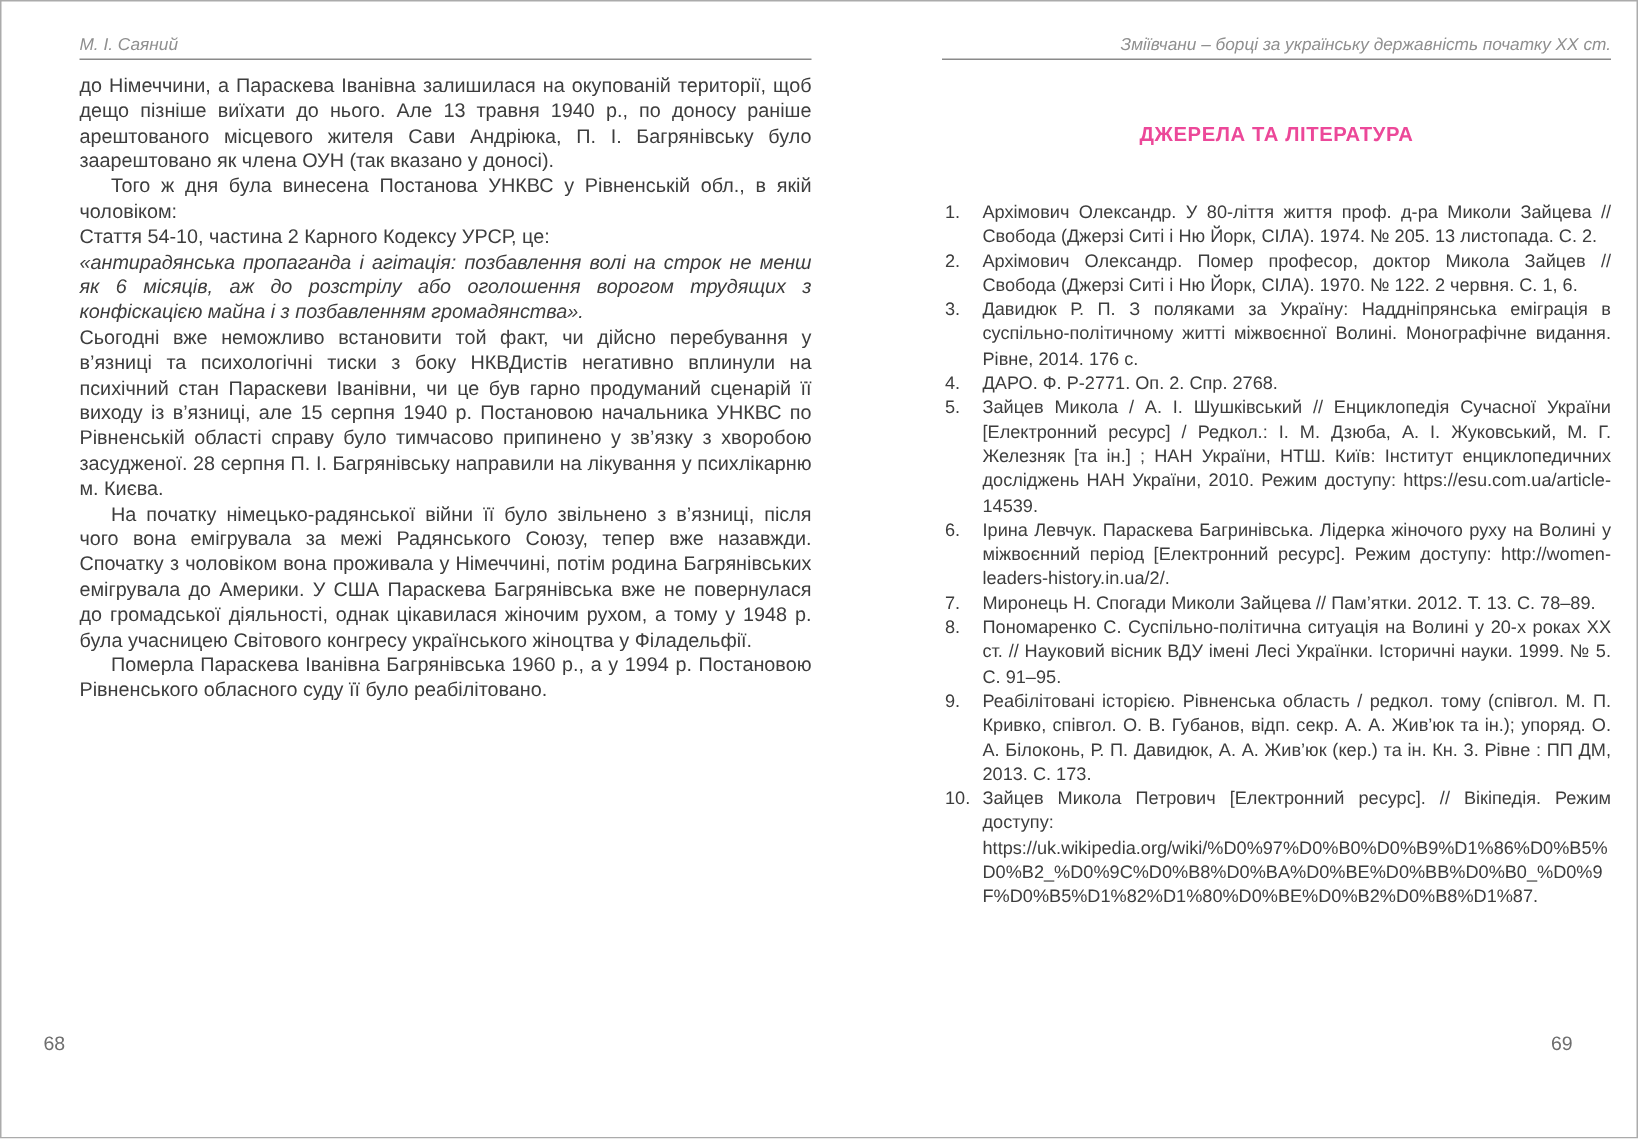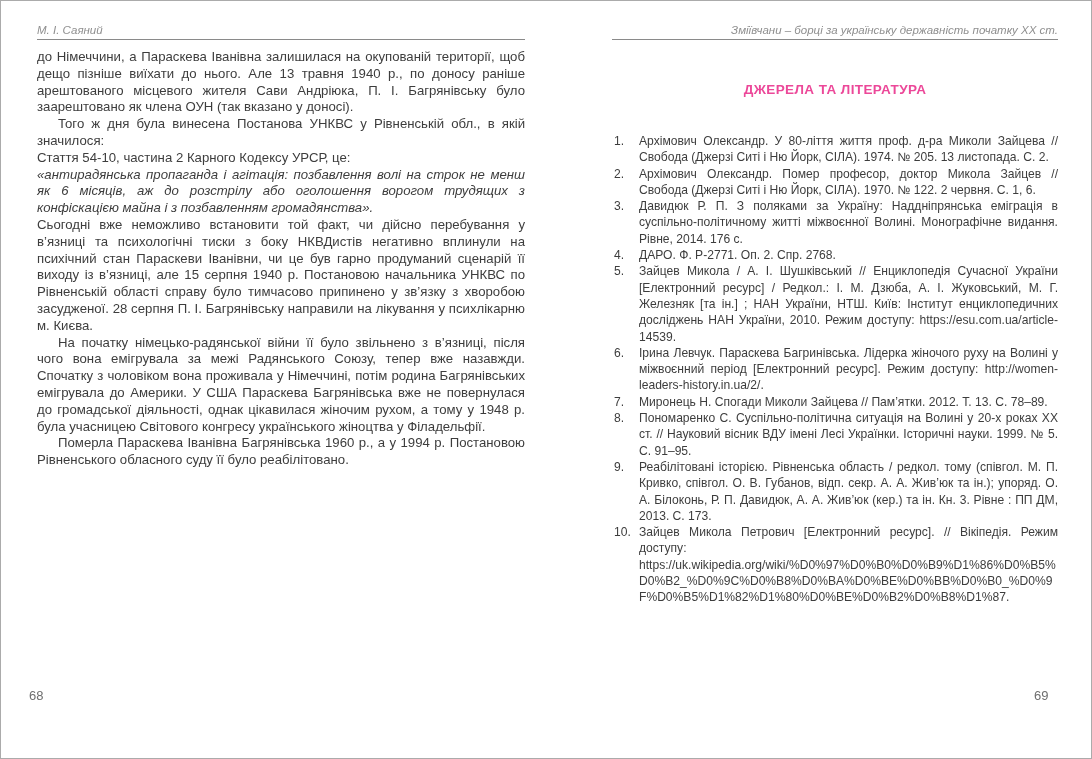--- a/index.html
+++ b/index.html
@@ -14,20 +14,21 @@
     background: #ffffff;
     border: 1px solid #ababab;
     box-sizing: border-box;
     font-family: "Liberation Sans", sans-serif;
     color: #3d3d3d;
     overflow: hidden;
   }
   .page {
     position: absolute;
     top: 22px;
+    margin-left: 16px;
   }
   .page-left  { left: 36px;  width: 488px; }
   .page-right { left: 611px; width: 446px; }
 
   .running-head {
     font-style: italic;
     color: #8f8f8f;
     font-size: 11.5px;
     line-height: 14px;
     padding-bottom: 2px;
@@ -95,21 +96,21 @@
 <body>
 
 <div class="canvas">
 
   <section class="page page-left">
     <div class="running-head align-left">
       <span>М. І. Саяний</span>
     </div>
     <div class="body-text">
       <p>до Німеччини, а Параскева Іванівна залишилася на окупованій території, щоб дещо пізніше виїхати до нього. Але 13 травня 1940 р., по доносу раніше арештованого місцевого жителя Сави Андріюка, П. І. Багрянівську було заарештовано як члена ОУН (так вказано у доносі).</p>
-      <p class="para-indent">Того ж дня була винесена Постанова УНКВС у Рівненській обл., в якій значилося:</p>
+      <p class="para-indent">Того ж дня була винесена Постанова УНКВС у Рівненській обл., в якій чоловіком:</p>
       <p>Стаття 54-10, частина 2 Карного Кодексу УРСР, це:</p>
       <p class="block-quote">«антирадянська пропаганда і агітація: позбавлення волі на строк не менш як 6 місяців, аж до розстрілу або оголошення ворогом трудящих з конфіскацією майна і з позбавленням громадянства».</p>
       <p>Сьогодні вже неможливо встановити той факт, чи дійсно перебування у в’язниці та психологічні тиски з боку НКВДистів негативно вплинули на психічний стан Параскеви Іванівни, чи це був гарно продуманий сценарій її виходу із в’язниці, але 15 серпня 1940 р. Постановою начальника УНКВС по Рівненській області справу було тимчасово припинено у зв’язку з хворобою засудженої. 28 серпня П. І. Багрянівську направили на лікування у психлікарню м. Києва.</p>
       <p class="para-indent">На початку німецько-радянської війни її було звільнено з в’язниці, після чого вона емігрувала за межі Радянського Союзу, тепер вже назавжди. Спочатку з чоловіком вона проживала у Німеччині, потім родина Багрянівських емігрувала до Америки. У США Параскева Багрянівська вже не повернулася до громадської діяльності, однак цікавилася жіночим рухом, а тому у 1948 р. була учасницею Світового конгресу українського жіноцтва у Філадельфії.</p>
       <p class="para-indent">Померла Параскева Іванівна Багрянівська 1960 р., а у 1994 р. Постановою Рівненського обласного суду її було реабілітовано.</p>
     </div>
   </section>
 
   <section class="page page-right">
     <div class="running-head align-right">

